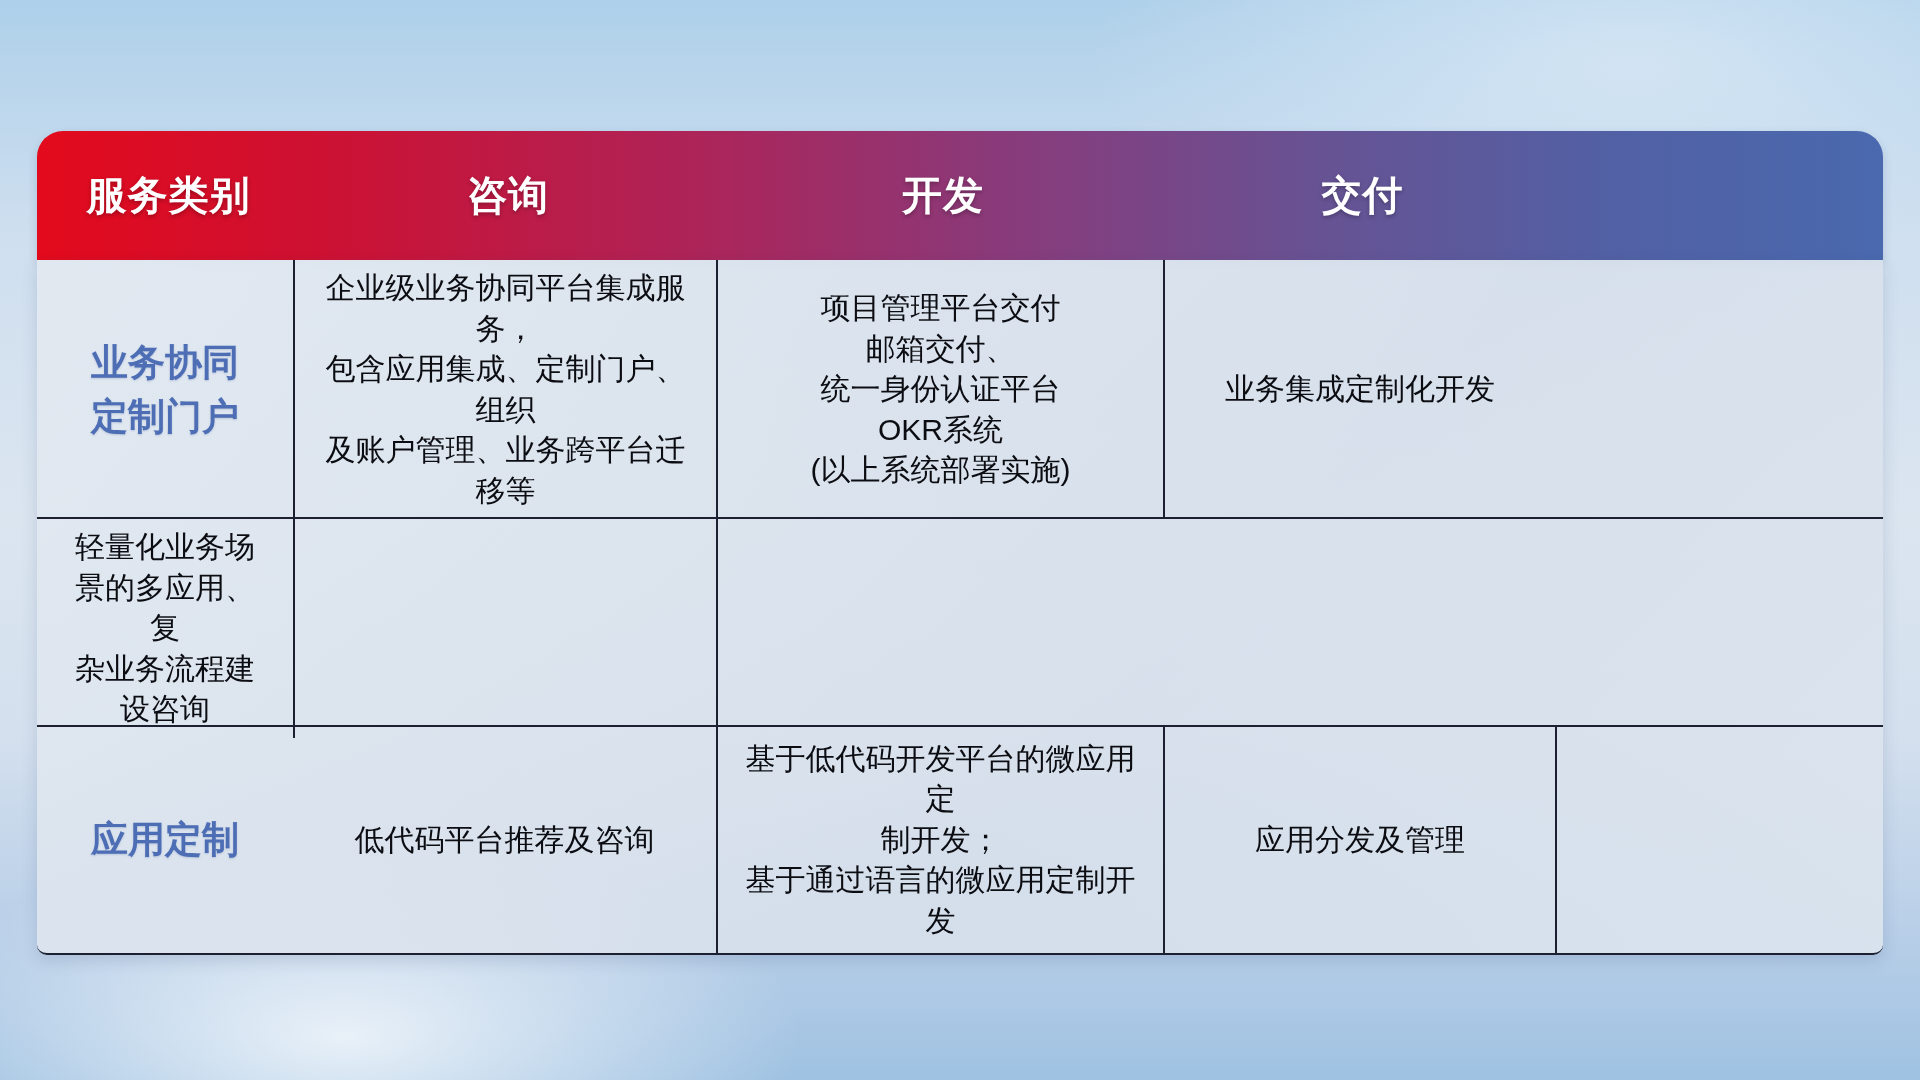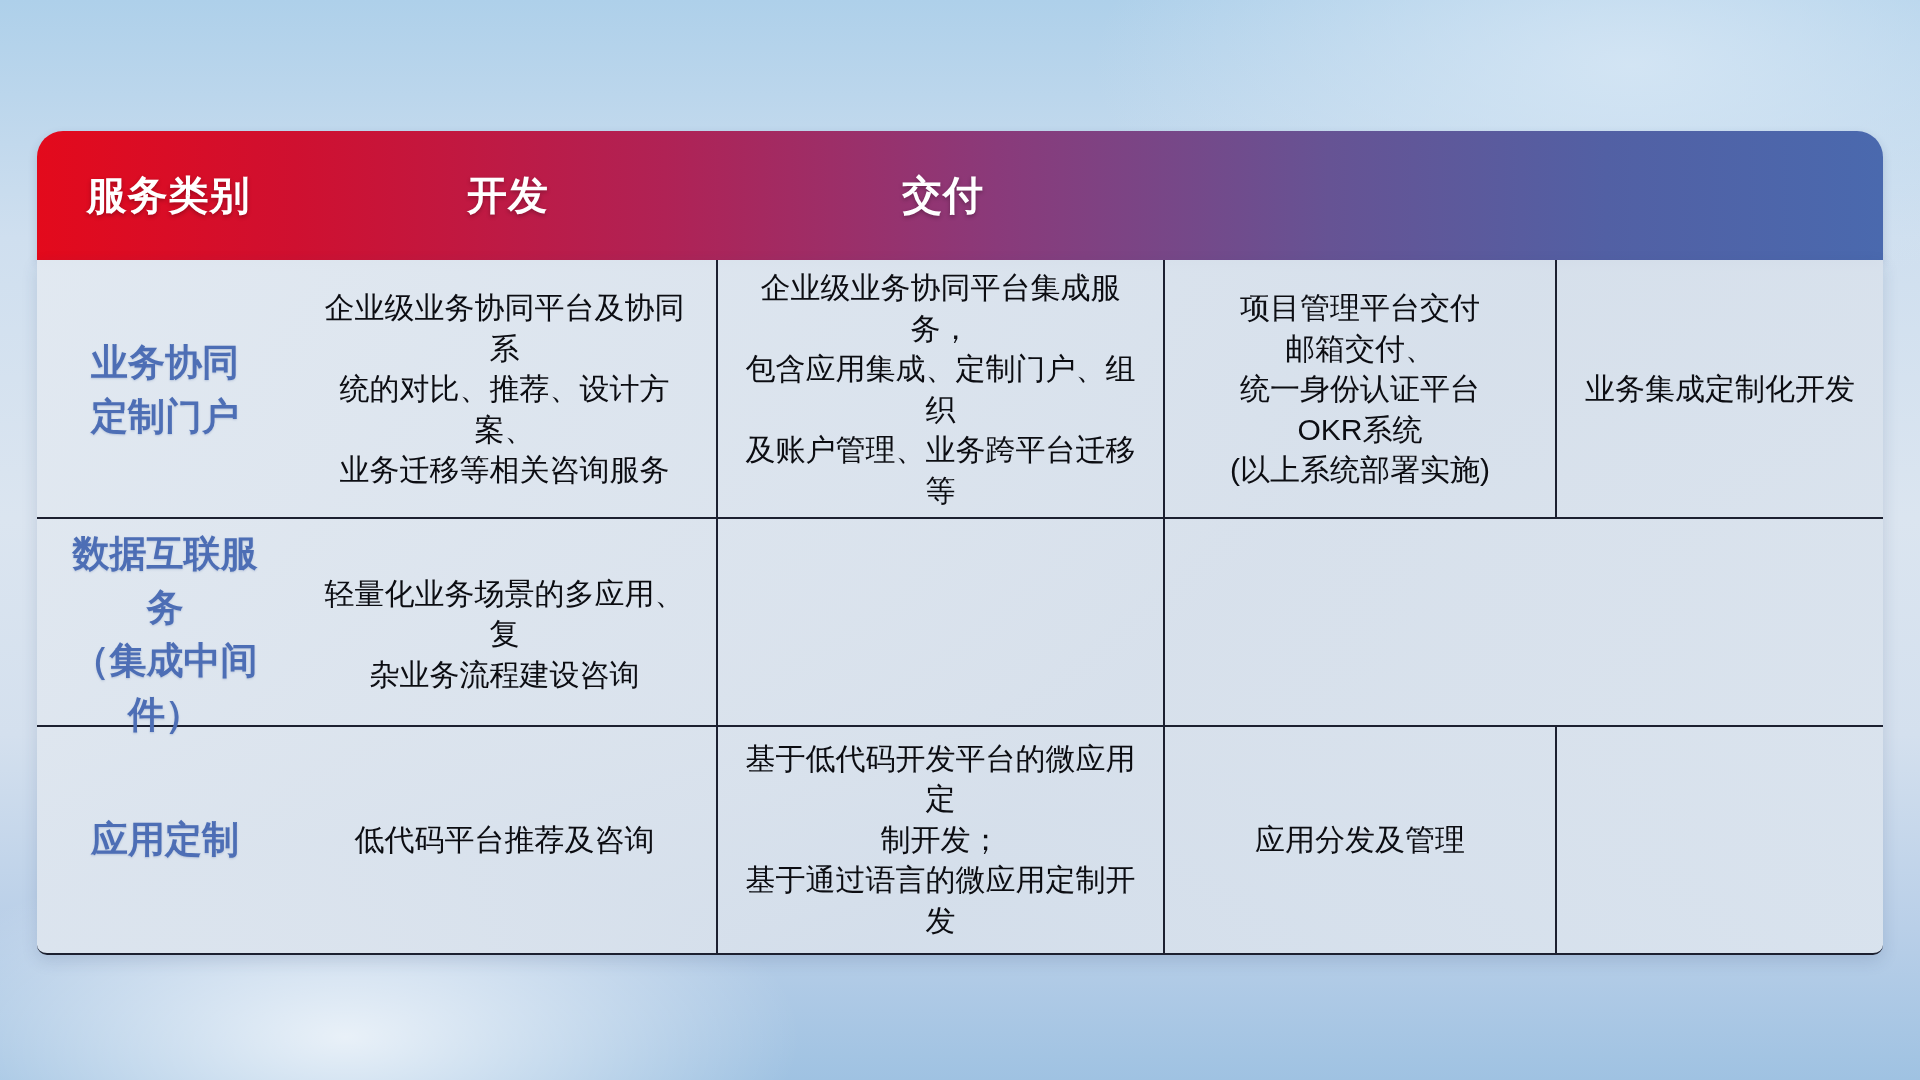--- a/index.html
+++ b/index.html
@@ -83,46 +83,42 @@
   .td.dev, .td.del, .td.ops { border-left: 2px solid #1c2030; }
 </style>
 </head>
 <body>
 
 <div class="stage">
   <div class="svc-table">
 
     <div class="thead">
       <div class="th">服务类别</div>
+      <div class="th">咨询</div>
       <div class="th">开发</div>
       <div class="th">交付</div>
     </div>
 
     <div class="tbody">
 
       <div class="trow r1">
         <div class="td cat">业务协同
 定制门户</div>
-        <div class="td con">企业级业务协同平台及协同系
-统的对比、推荐、设计方案、
-业务迁移等相关咨询服务</div>
         <div class="td dev">企业级业务协同平台集成服务，
 包含应用集成、定制门户、组织
 及账户管理、业务跨平台迁移等</div>
         <div class="td del">项目管理平台交付
 邮箱交付、
 统一身份认证平台
 OKR系统
 (以上系统部署实施)</div>
         <div class="td ops">业务集成定制化开发</div>
       </div>
 
       <div class="trow r2">
-        <div class="td cat">数据互联服务
-（集成中间件）</div>
         <div class="td con">轻量化业务场景的多应用、复
 杂业务流程建设咨询</div>
         <div class="td del"></div>
         <div class="td ops"></div>
       </div>
 
       <div class="trow r3">
         <div class="td cat">应用定制</div>
         <div class="td con">低代码平台推荐及咨询</div>
         <div class="td dev">基于低代码开发平台的微应用定

